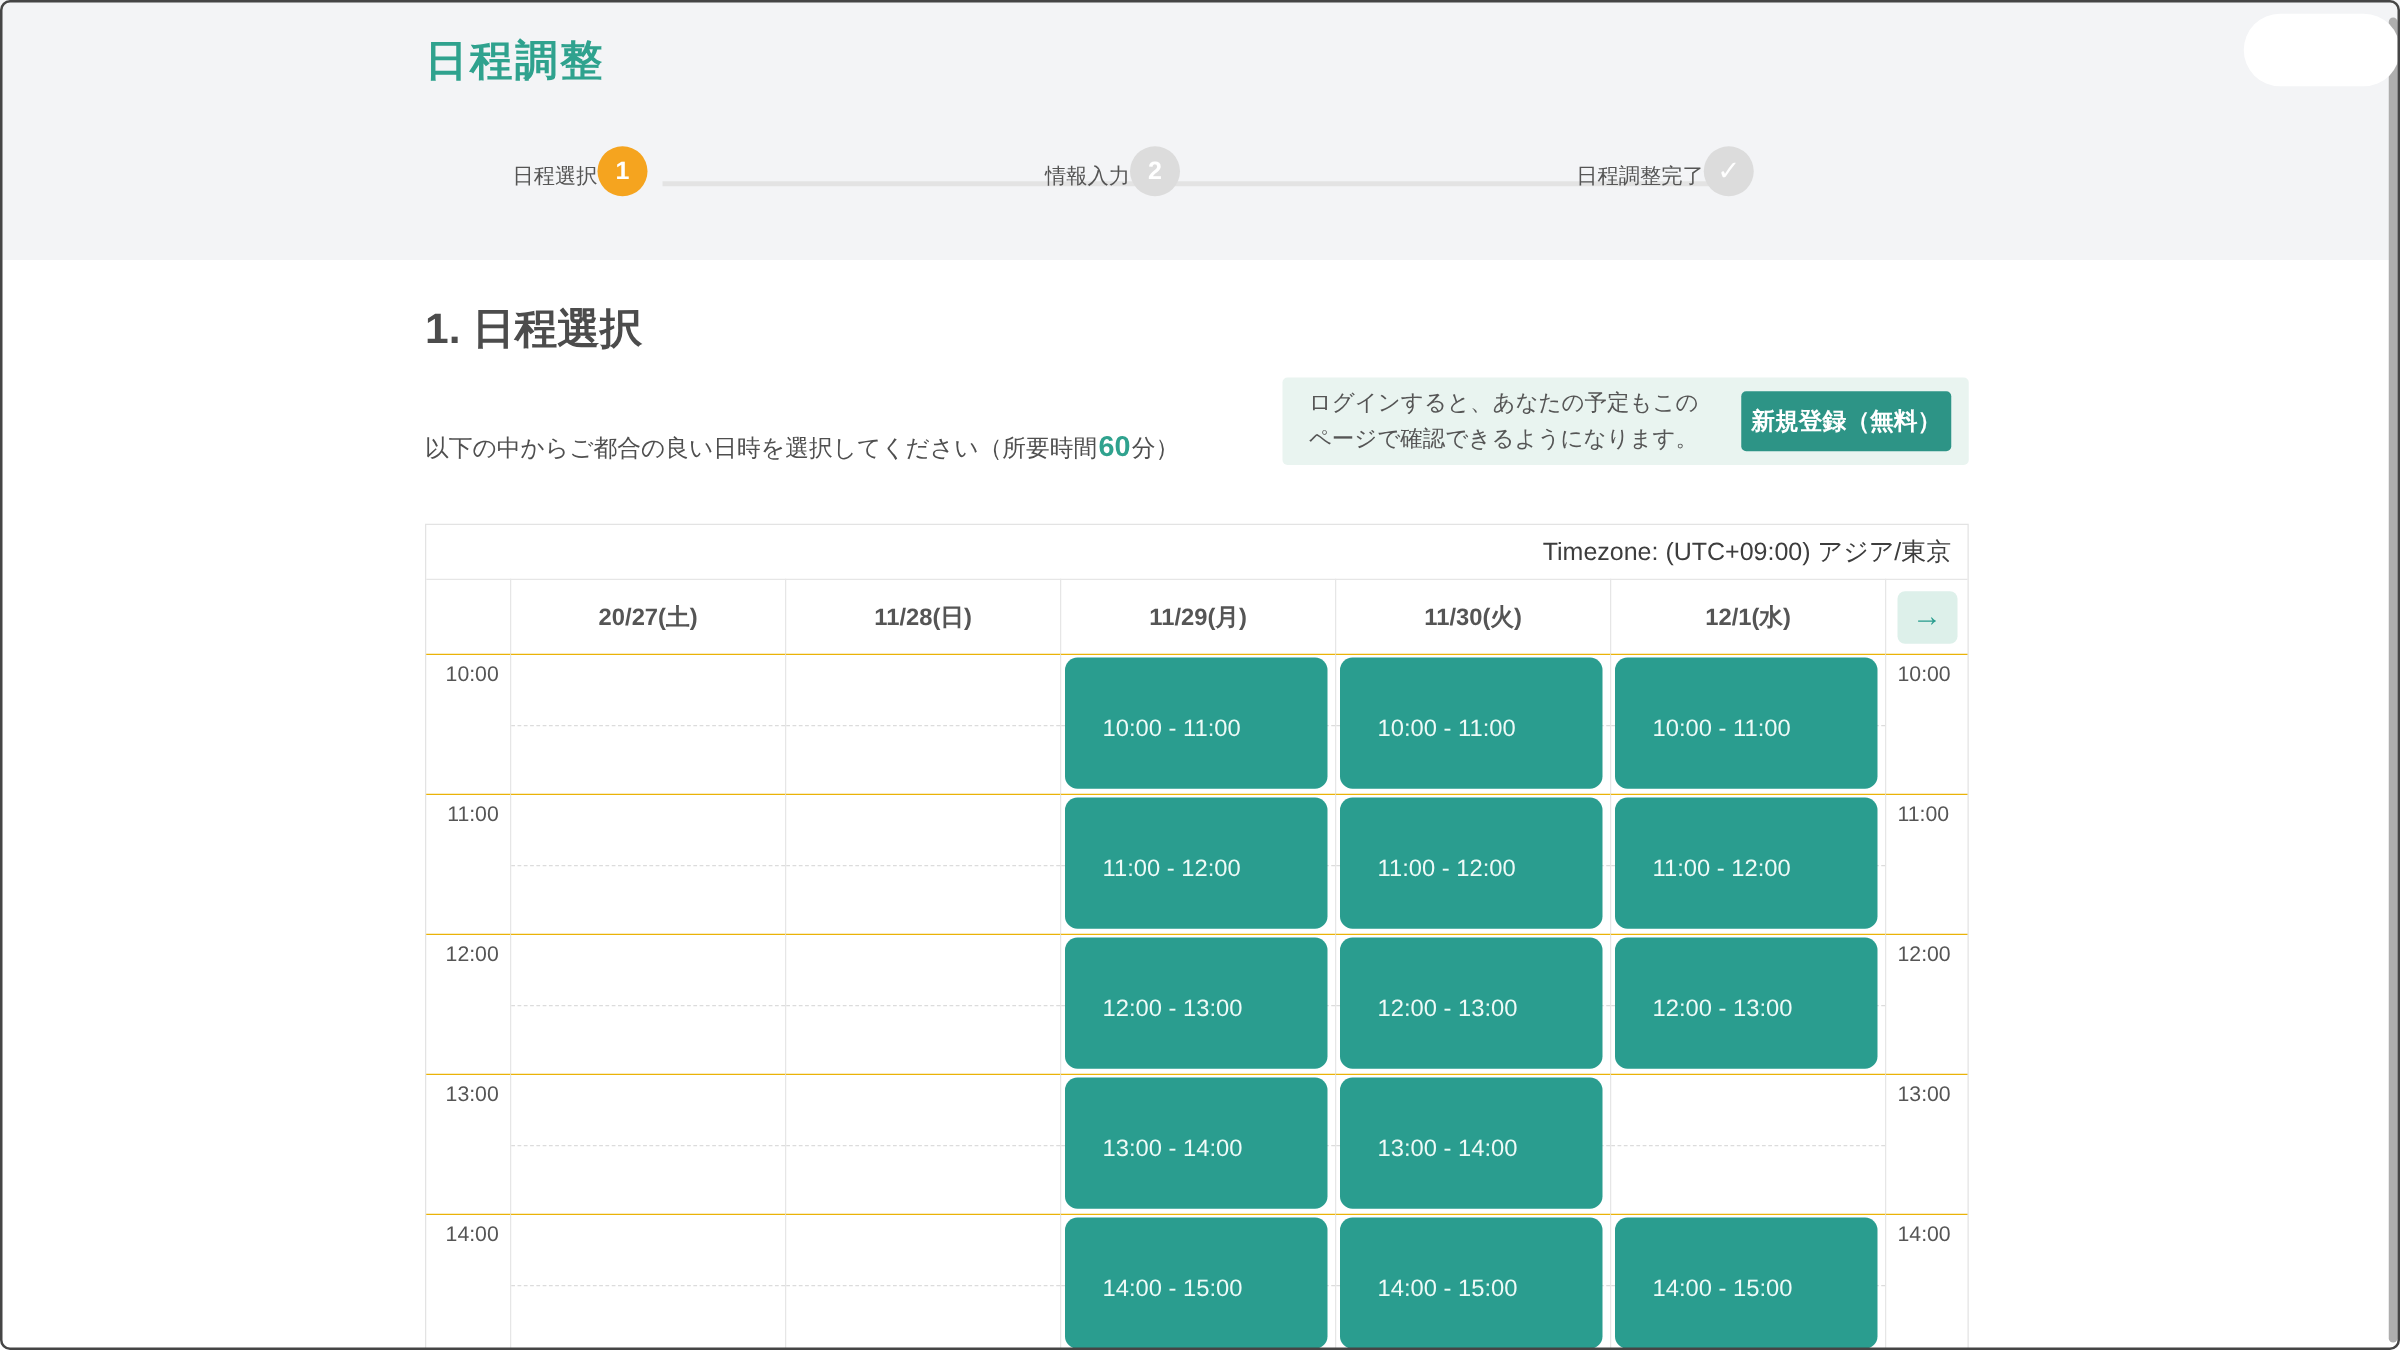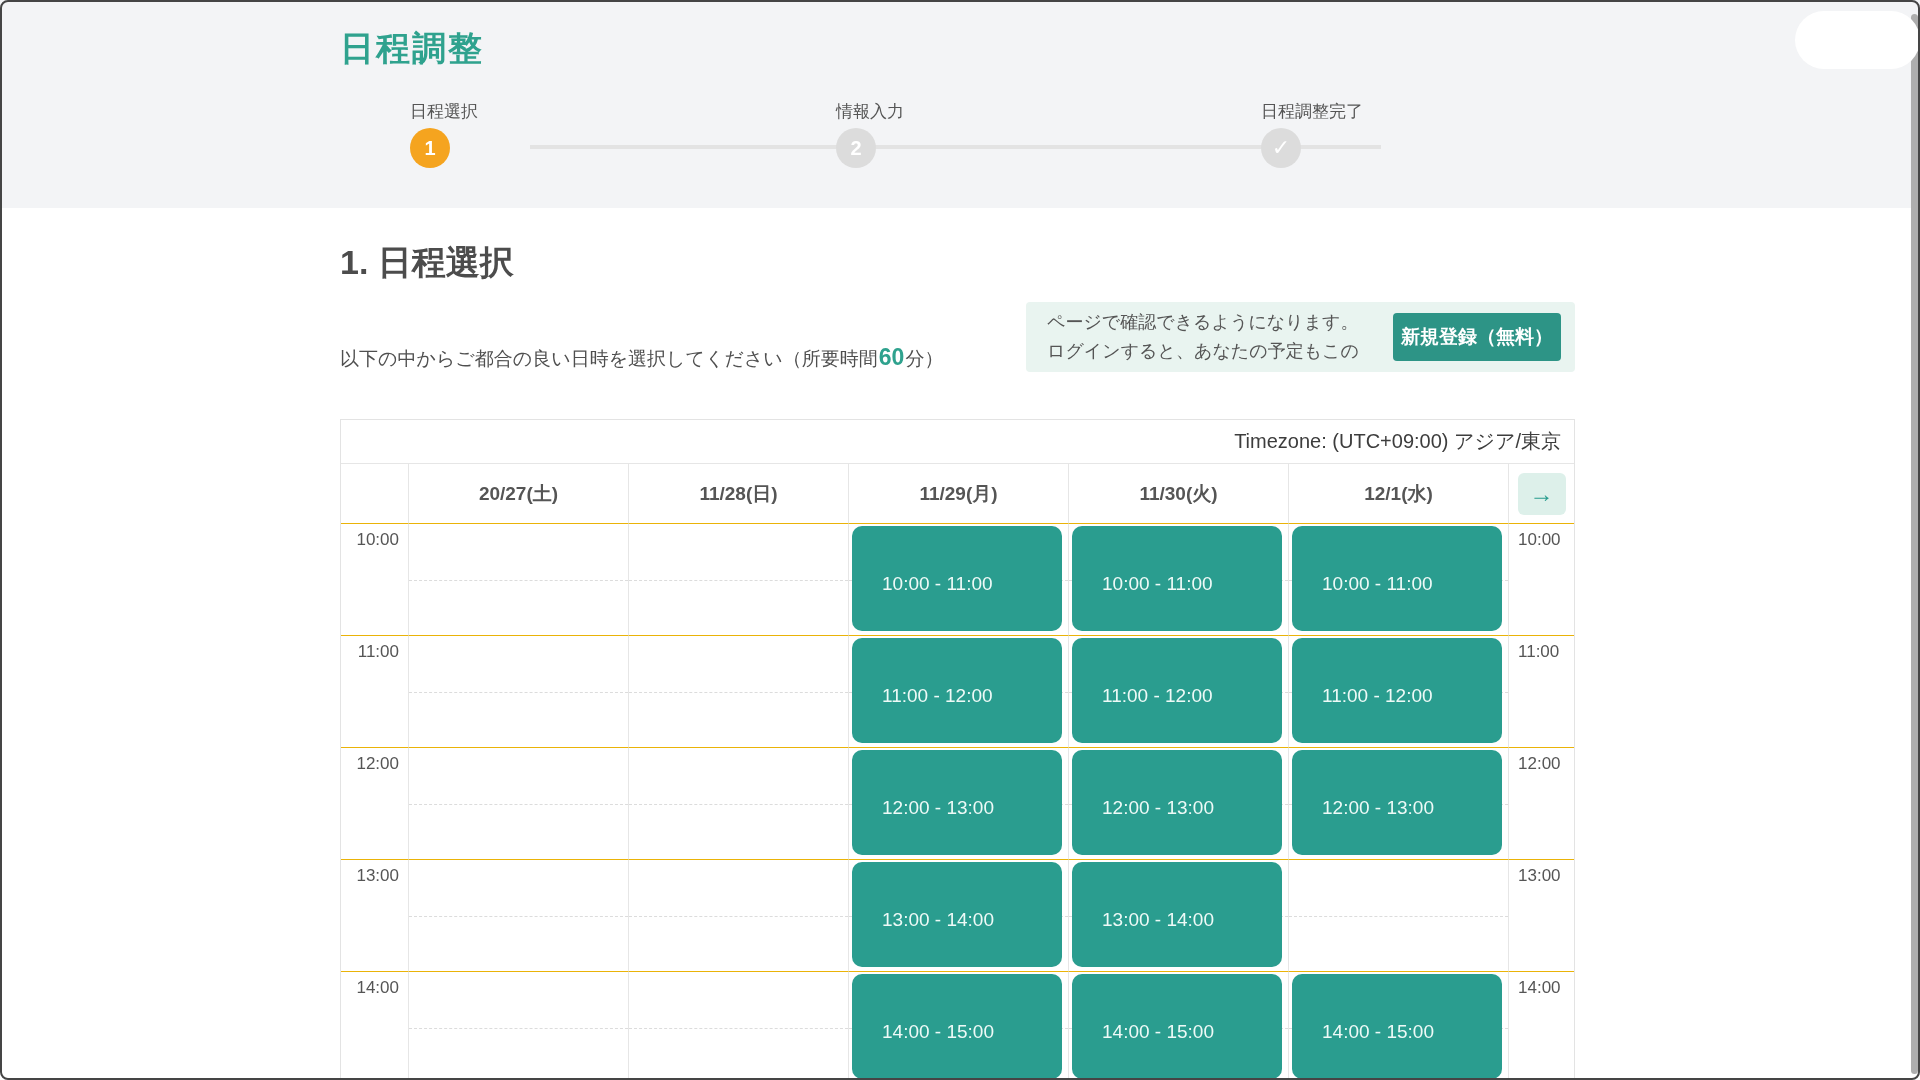--- a/index.html
+++ b/index.html
@@ -29,22 +29,22 @@
     position:absolute; left:1911px; top:14px; width:7px; height:1060px;
     background:#aeaeae; border-radius:4px; z-index:5;
   }
   
   .stepper { position:absolute; left:0; top:0; width:1920px; height:208px; }
   .connector {
     position:absolute; left:530px; top:145px; width:851px; height:4px;
     background:#e3e3e3; z-index:1;
   }
   .step {
-    position:absolute; top:100px; transform:translateX(-50%);
-    display:flex; flex-direction:column; align-items:flex-start; z-index:2; width:240px;
+    position:absolute; top:117px; transform:translateX(-50%);
+    display:flex; flex-direction:row; align-items:flex-end; z-index:2; width:240px;
   }
   .step-label { font-size:17px; color:#555; margin-bottom:5px; white-space:nowrap; }
   .step-circle {
     width:40px; height:40px; border-radius:50%;
     display:flex; align-items:center; justify-content:center;
     color:#fff; font-weight:bold; font-size:20px;
   }
   .step-circle.active   { background:#f5a41f; }
   .step-circle.inactive { background:#dcdcdc; }
   .check-glyph { font-size:22px; color:#fff; font-weight:bold; }
@@ -143,22 +143,22 @@
 
 <div class="decor-pill"></div>
 <div class="scroll-strip"></div>
 
 <h2 class="section-heading">1. 日程選択</h2>
 
 <p class="instruction"><span>以下の中からご都合の良い日時を選択してください（所要時間</span><span class="accent">60</span><span>分）</span></p>
 
 <div class="login-box">
   <div class="login-text">
+    <span style="display:block">ログインすると、あなたの予定もこの</span>
     <span style="display:block">ページで確認できるようになります。</span>
-    <span style="display:block">ログインすると、あなたの予定もこの</span>
   </div>
   <button class="signup-btn">新規登録（無料）</button>
 </div>
 
 <div class="cal">
 
   <div class="tz-cell">Timezone: (UTC+09:00) アジア/東京</div>
 
   <div class="head-cell"></div>
   <div class="head-cell bl">20/27(土)</div>

